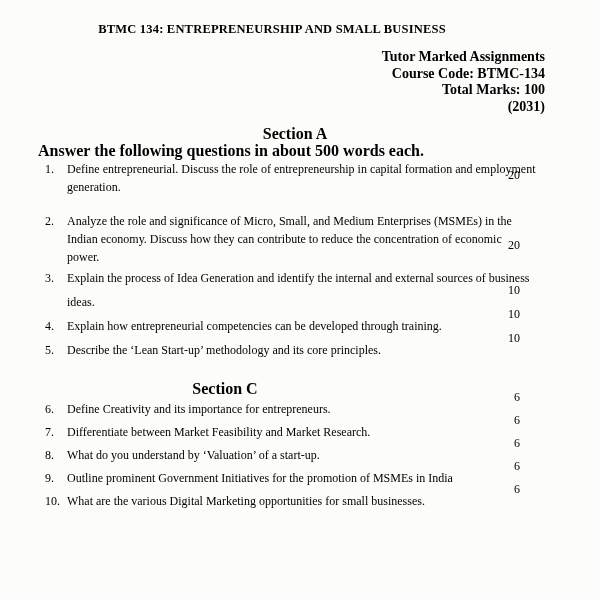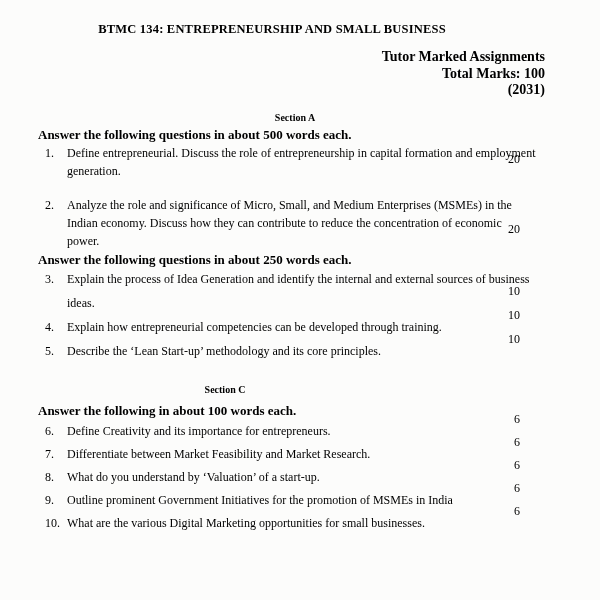--- a/index.html
+++ b/index.html
@@ -29,34 +29,34 @@
   }
   .meta {
     margin-top: 12px;
     padding-right: 7px;
     text-align: right;
     font-weight: bold;
     font-size: 14px;
     line-height: 16.5px;
   }
   .sec-head {
-    font-size: 10px;
+    font-size: 16px;
     font-weight: bold;
     text-align: center;
     margin: 0;
     line-height: 14px;
   }
   .sec-a .sec-head { margin-top: 12px; }
   .sec-b .sec-head { margin-top: 20px; }
   .sec-c .sec-head { margin-top: 20px; margin-right: 140px; }
   .instruction {
     font-weight: bold;
     margin: 2px 0 0 0;
     line-height: 15px;
-    font-size: 13px;
+    font-size: 16px;
   }
   .sec-c .instruction { margin-top: 6px; }
   .q {
     position: relative;
     display: flex;
     padding-right: 15px;
   }
   .q-num {
     width: 22px;
     margin-left: 7px;
@@ -76,20 +76,21 @@
 </style>
 </head>
 <body>
 
 <div class="page">
 
   <h1 class="title">BTMC 134: ENTREPRENEURSHIP AND SMALL BUSINESS</h1>
 
   <div class="meta">
     <div>Tutor Marked Assignments</div>
+    <div>Course Code: BTMC-134</div>
     <div>Total Marks: 100</div>
     <div>(2031)</div>
   </div>
 
   <section class="sec-a">
     <h2 class="sec-head">Section A</h2>
     <p class="instruction">Answer the following questions in about 500 words each.</p>
 
     <div class="q">
       <span class="q-num">1.</span>
@@ -98,21 +99,20 @@
     </div>
 
     <div class="q">
       <span class="q-num">2.</span>
       <span class="q-text">Analyze the role and significance of Micro, Small, and Medium Enterprises (MSMEs) in the Indian economy. Discuss how they can contribute to reduce the concentration of economic power.</span>
       <span class="q-marks">20</span>
     </div>
   </section>
 
   <section class="sec-b">
-    <p class="instruction">Answer the following questions in about 250 words each.</p>
 
     <div class="q">
       <span class="q-num">3.</span>
       <span class="q-text">Explain the process of Idea Generation and identify the internal and external sources of business ideas.</span>
       <span class="q-marks">10</span>
     </div>
 
     <div class="q">
       <span class="q-num">4.</span>
       <span class="q-text">Explain how entrepreneurial competencies can be developed through training.</span>
@@ -121,21 +121,20 @@
 
     <div class="q">
       <span class="q-num">5.</span>
       <span class="q-text">Describe the ‘Lean Start-up’ methodology and its core principles.</span>
       <span class="q-marks">10</span>
     </div>
   </section>
 
   <section class="sec-c">
     <h2 class="sec-head">Section C</h2>
-    <p class="instruction">Answer the following in about 100 words each.</p>
 
     <div class="q">
       <span class="q-num">6.</span>
       <span class="q-text">Define Creativity and its importance for entrepreneurs.</span>
       <span class="q-marks">6</span>
     </div>
 
     <div class="q">
       <span class="q-num">7.</span>
       <span class="q-text">Differentiate between Market Feasibility and Market Research.</span>

